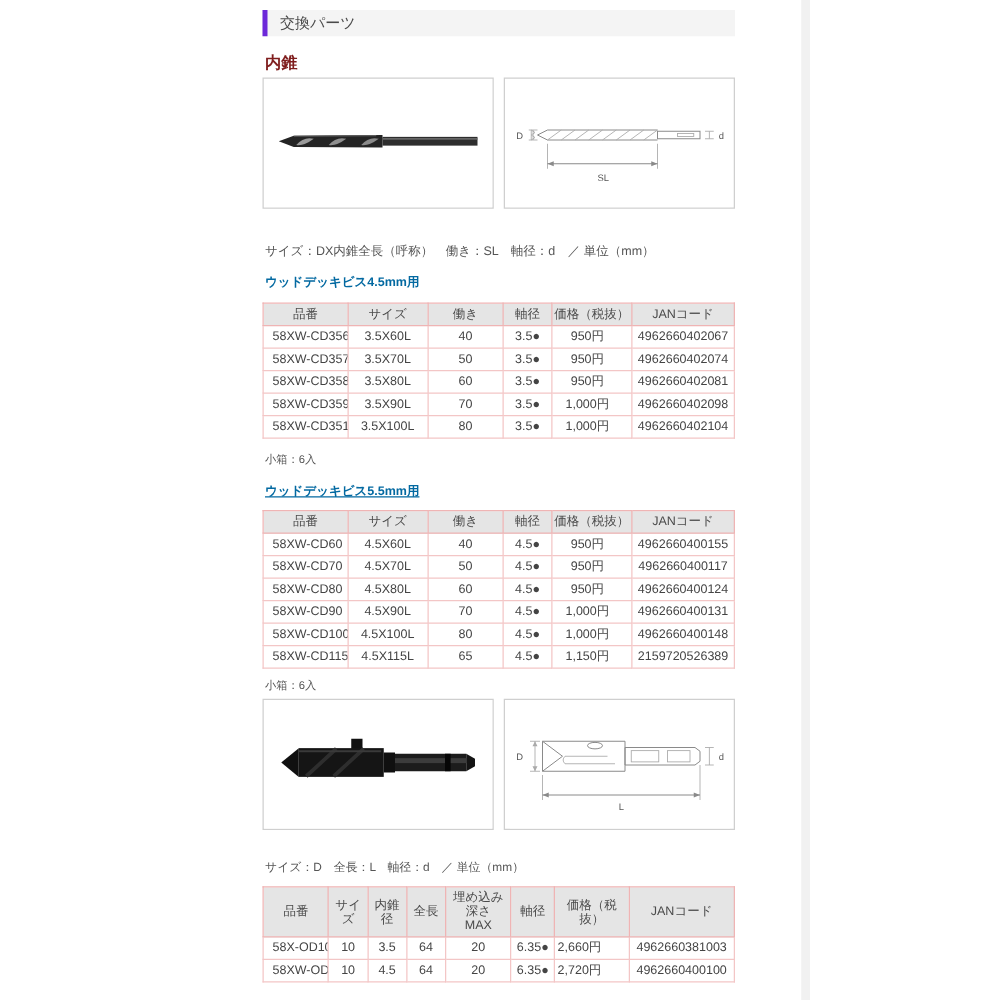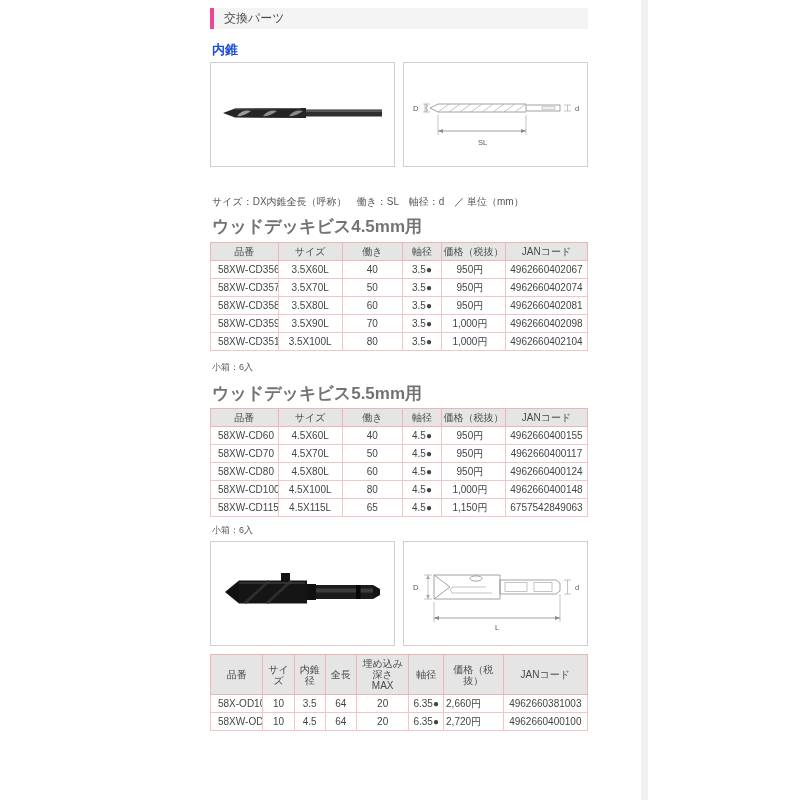--- a/index.html
+++ b/index.html
@@ -1,25 +1,25 @@
 <!DOCTYPE html>
 <html><head>
 <meta charset="utf-8">
 <style>
   html,body{margin:0;padding:0;background:#fff;}
   body{font-family:"Liberation Sans","DejaVu Sans",sans-serif;color:#444;}
   #screen{position:relative;width:800px;height:800px;background:#fff;overflow:hidden;}
   .page-divider{position:absolute;left:641px;top:0;width:7px;height:800px;background:#f1f1f1;}
   .content{position:absolute;left:210px;top:8px;width:378px;}
 
-  .section-bar{background:#f4f4f4;border-left:4px solid #ec4899;height:21px;line-height:21px;
+  .section-bar{background:#f4f4f4;border-left:4px solid #6d28d9;height:21px;line-height:21px;
     padding-left:10px;font-size:12px;color:#4a4a4a;width:364px;box-sizing:content-box;}
 
-  .h-sub{font-size:13px;font-weight:bold;color:#1d4ed8;margin:13px 0 0 2px;line-height:15px;}
-  .h-prod{font-size:17px;font-weight:bold;color:#737373;margin:11px 0 0 2px;line-height:15px;}
+  .h-sub{font-size:13px;font-weight:bold;color:#7f1d1d;margin:13px 0 0 2px;line-height:15px;}
+  .h-prod{font-size:10px;font-weight:bold;color:#0369a1;margin:11px 0 0 2px;line-height:15px;}
 
   .img-row{display:flex;gap:8px;margin-top:5px;}
   .img-box{width:185px;height:105px;border:1px solid #cfcfcf;background:#fff;box-sizing:border-box;
     display:flex;align-items:center;justify-content:center;overflow:hidden;}
   .img-box svg{display:block;}
 
   .caption{font-size:10px;color:#555;margin:29px 0 0 2px;line-height:12px;}
   .caption2{font-size:9.5px;color:#555;margin:25px 0 0 2px;line-height:12px;}
   .small-note{font-size:9px;color:#555;margin:11px 0 0 2px;line-height:11px;}
 
@@ -162,21 +162,21 @@
             <td>3.5X100L</td>
             <td>80</td>
             <td>3.5●</td>
             <td>1,000円</td>
             <td>4962660402104</td>
           </tr>
         </tbody>
       </table>
     <div class="small-note">小箱：6入</div>
 
-    <div class="h-prod" style="margin-top:13px;">ウッドデッキビス5.5mm用</div>
+    <div class="h-prod" style="margin-top:13px;text-decoration:underline;">ウッドデッキビス5.5mm用</div>
     <table class="parts cols6" style="margin-top:7px;">
         <thead>
           <tr>
             <th>品番</th>
             <th>サイズ</th>
             <th>働き</th>
             <th>軸径</th>
             <th>価格（税抜）</th>
             <th>JANコード</th>
           </tr>
@@ -200,34 +200,42 @@
           </tr>
           <tr>
             <td>58XW-CD80</td>
             <td>4.5X80L</td>
             <td>60</td>
             <td>4.5●</td>
             <td>950円</td>
             <td>4962660400124</td>
           </tr>
           <tr>
+            <td>58XW-CD90</td>
+            <td>4.5X90L</td>
+            <td>70</td>
+            <td>4.5●</td>
+            <td>1,000円</td>
+            <td>4962660400131</td>
+          </tr>
+          <tr>
             <td>58XW-CD100</td>
             <td>4.5X100L</td>
             <td>80</td>
             <td>4.5●</td>
             <td>1,000円</td>
             <td>4962660400148</td>
           </tr>
           <tr>
             <td>58XW-CD115</td>
             <td>4.5X115L</td>
             <td>65</td>
             <td>4.5●</td>
             <td>1,150円</td>
-            <td>6757542849063</td>
+            <td>2159720526389</td>
           </tr>
         </tbody>
       </table>
     <div class="small-note" style="margin-top:8px;">小箱：6入</div>
 
 
     <div class="img-row">
       <div class="img-box">
         <svg width="183" height="103" viewBox="0 0 183 103">
           <rect x="0" y="0" width="183" height="103" fill="#ffffff"></rect>
@@ -269,20 +277,21 @@
           <text x="167" y="48" class="dim-label">d</text>
 
           <path class="dlight" d="M26,60 V80 M152,52 V80"></path>
           <path class="dline" d="M26,76 H152"></path>
           <path d="M26,76 l5,-2 v4z M152,76 l-5,-2 v4z" fill="#8a8a8a"></path>
           <text x="87" y="88" class="dim-label">L</text>
         </svg>
       </div>
     </div>
 
+    <div class="caption2">サイズ：D　全長：L　軸径：d　／ 単位（mm）</div>
 
     <table class="parts cols8">
         <thead>
           <tr>
             <th>品番</th>
             <th>サイズ</th>
             <th>内錐径</th>
             <th>全長</th>
             <th>埋め込み深さ
 MAX</th>

